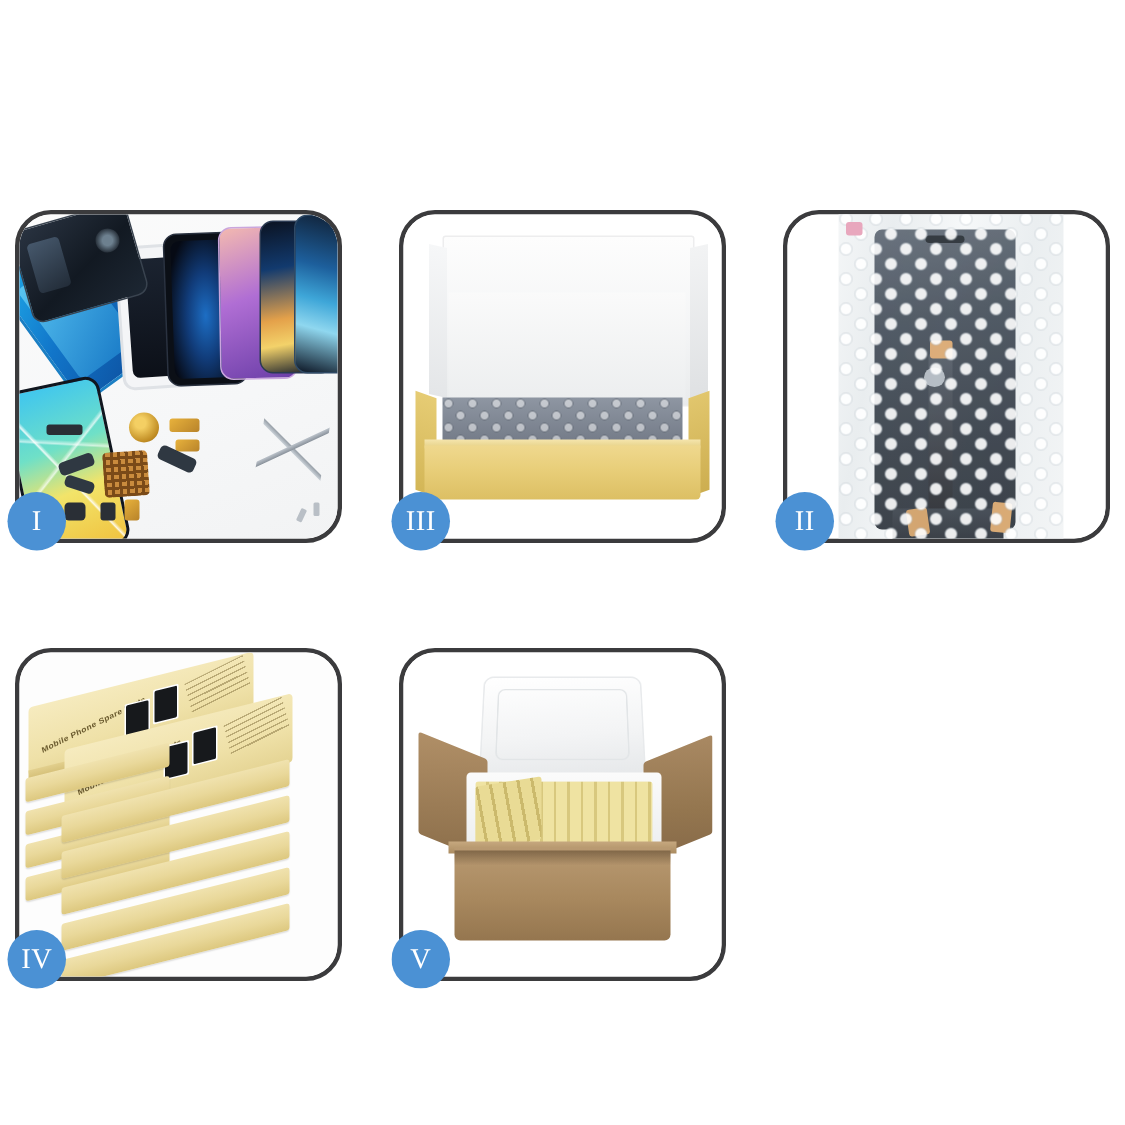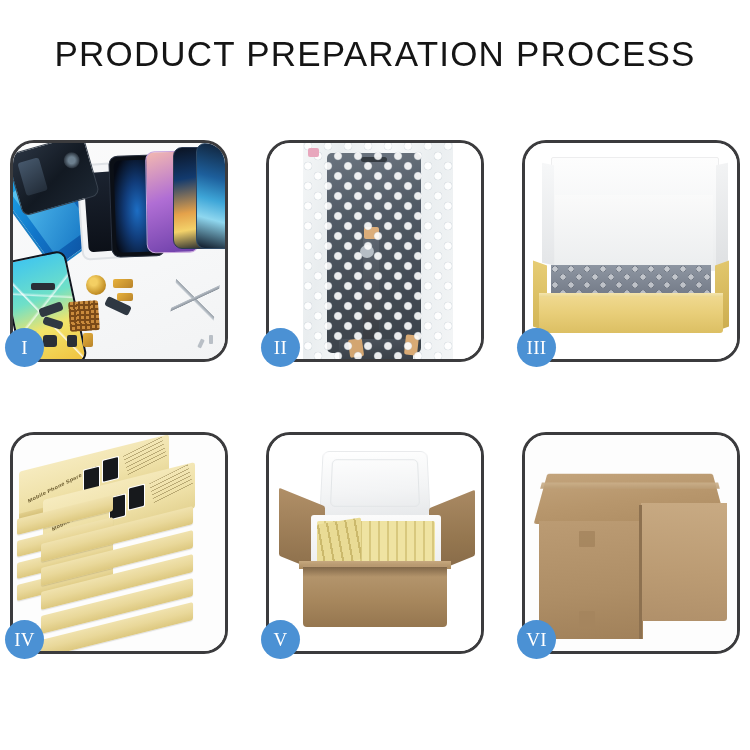--- a/index.html
+++ b/index.html
@@ -358,21 +358,20 @@
     background:#8d7150;
   }
   .tape-sq{position:absolute;background:#a4855e;border-radius:1px;opacity:.85;}
 </style>
 </head>
 <body>
 
 <div class="page">
 
   <div class="header">
-    <div class="title">PRODUCT PREPARATION PROCESS</div>
   </div>
 
   <div class="grid">
 
     <div class="card">
       <div class="card-inner p1">
         <div class="phone ph-blue"></div>
         <div class="phone ph-black"></div>
         <div class="phone ph-dark"></div>
         <div class="phone ph-purple"></div>
@@ -393,52 +392,52 @@
         <div class="chip" style="left:54px;top:192px;width:10px;height:12px;"></div>
         <div class="gold" style="left:70px;top:190px;width:10px;height:14px;border-radius:2px;"></div>
         <div class="tweezer"></div>
         <div class="screw" style="right:12px;top:192px;"></div>
         <div class="screw" style="right:22px;top:196px;transform:rotate(25deg);"></div>
       </div>
       <div class="badge">I</div>
     </div>
 
     <div class="card">
+      <div class="card-inner p3">
+        <div class="box3-lid"></div>
+        <div class="box3-foam"></div>
+        <div class="box3-bubble"></div>
+        <div class="box3-left"></div>
+        <div class="box3-right"></div>
+        <div class="box3-rim"></div>
+        <div class="box3-front"></div>
+      </div>
+      <div class="badge">III</div>
+    </div>
+
+    <div class="card">
       <div class="card-inner p2">
         <div class="bagwrap">
           <div class="lcd">
             <div class="lcd-notch"></div>
             <div class="flexcable"></div>
             <div class="conn-silver"></div>
             <div class="lcd-bottom"></div>
             <div class="conn-tan"></div>
             <div class="conn-tan2"></div>
             <div class="conn-tan3"></div>
           </div>
           <div class="conn-pink"></div>
           <div class="bubbles"></div>
         </div>
       </div>
       <div class="badge">II</div>
     </div>
 
     <div class="card">
-      <div class="card-inner p3">
-        <div class="box3-lid"></div>
-        <div class="box3-foam"></div>
-        <div class="box3-bubble"></div>
-        <div class="box3-left"></div>
-        <div class="box3-right"></div>
-        <div class="box3-rim"></div>
-        <div class="box3-front"></div>
-      </div>
-      <div class="badge">III</div>
-    </div>
-
-    <div class="card">
       <div class="card-inner p4">
         <div class="stack">
 
           <div class="lid-top" style="left:4px;top:8px;width:150px;height:46px;transform:skewY(-14deg);">
             <span class="lbl" style="left:8px;top:20px;transform:rotate(-14deg);">Mobile Phone Spare Parts</span>
             <div class="ph-img" style="left:64px;top:14px;width:15px;height:21px;">
                 <i></i>
               </div>
             <div class="ph-img" style="left:83px;top:9px;width:15px;height:21px;">
                 <i></i>
@@ -481,27 +480,15 @@
         <div class="foam-box"></div>
         <div class="yellow-fill"></div>
         <div class="yellow-fill2"></div>
         <div class="carton-rim"></div>
         <div class="carton-front"></div>
         <div class="carton-shadow"></div>
       </div>
       <div class="badge">V</div>
     </div>
 
-    <div class="card">
-      <div class="card-inner p6">
-        <div class="c6-top"></div>
-        <div class="c6-tape"></div>
-        <div class="c6-front"></div>
-        <div class="c6-side"></div>
-        <div class="c6-edge"></div>
-        <div class="tape-sq" style="left:54px;top:96px;width:16px;height:16px;"></div>
-        <div class="tape-sq" style="left:54px;top:176px;width:16px;height:16px;"></div>
-      </div>
-      <div class="badge">VI</div>
-    </div>
 
   </div>
 </div>
 
 </body></html>

